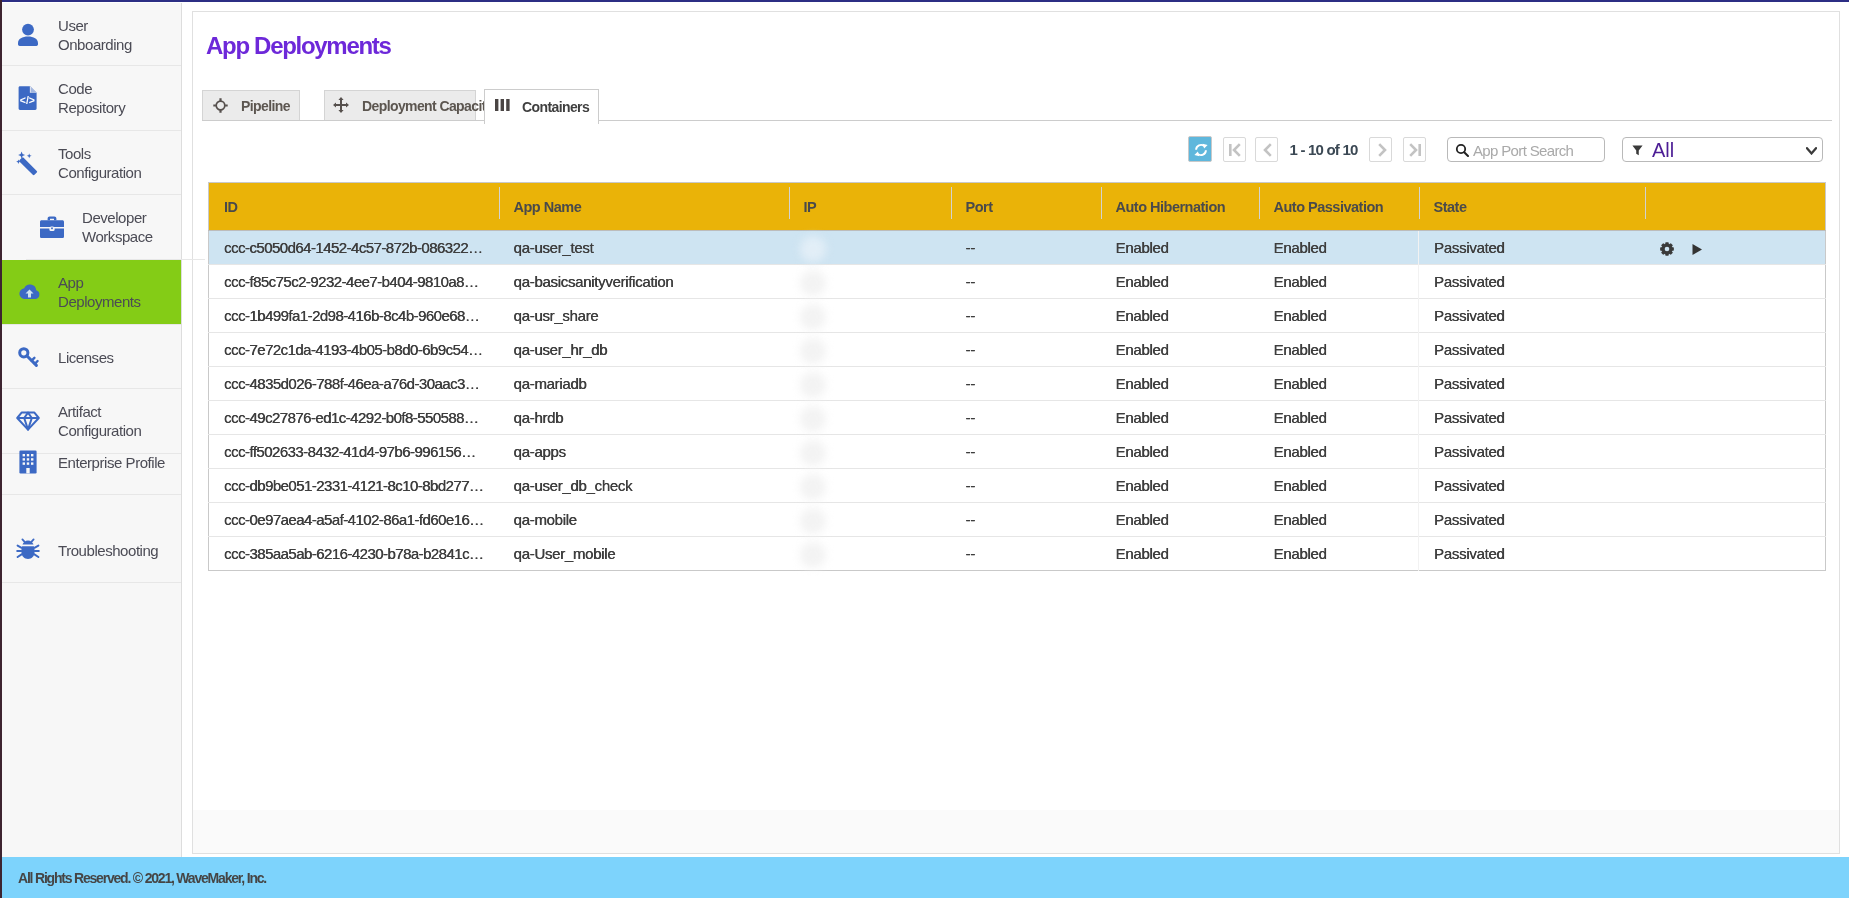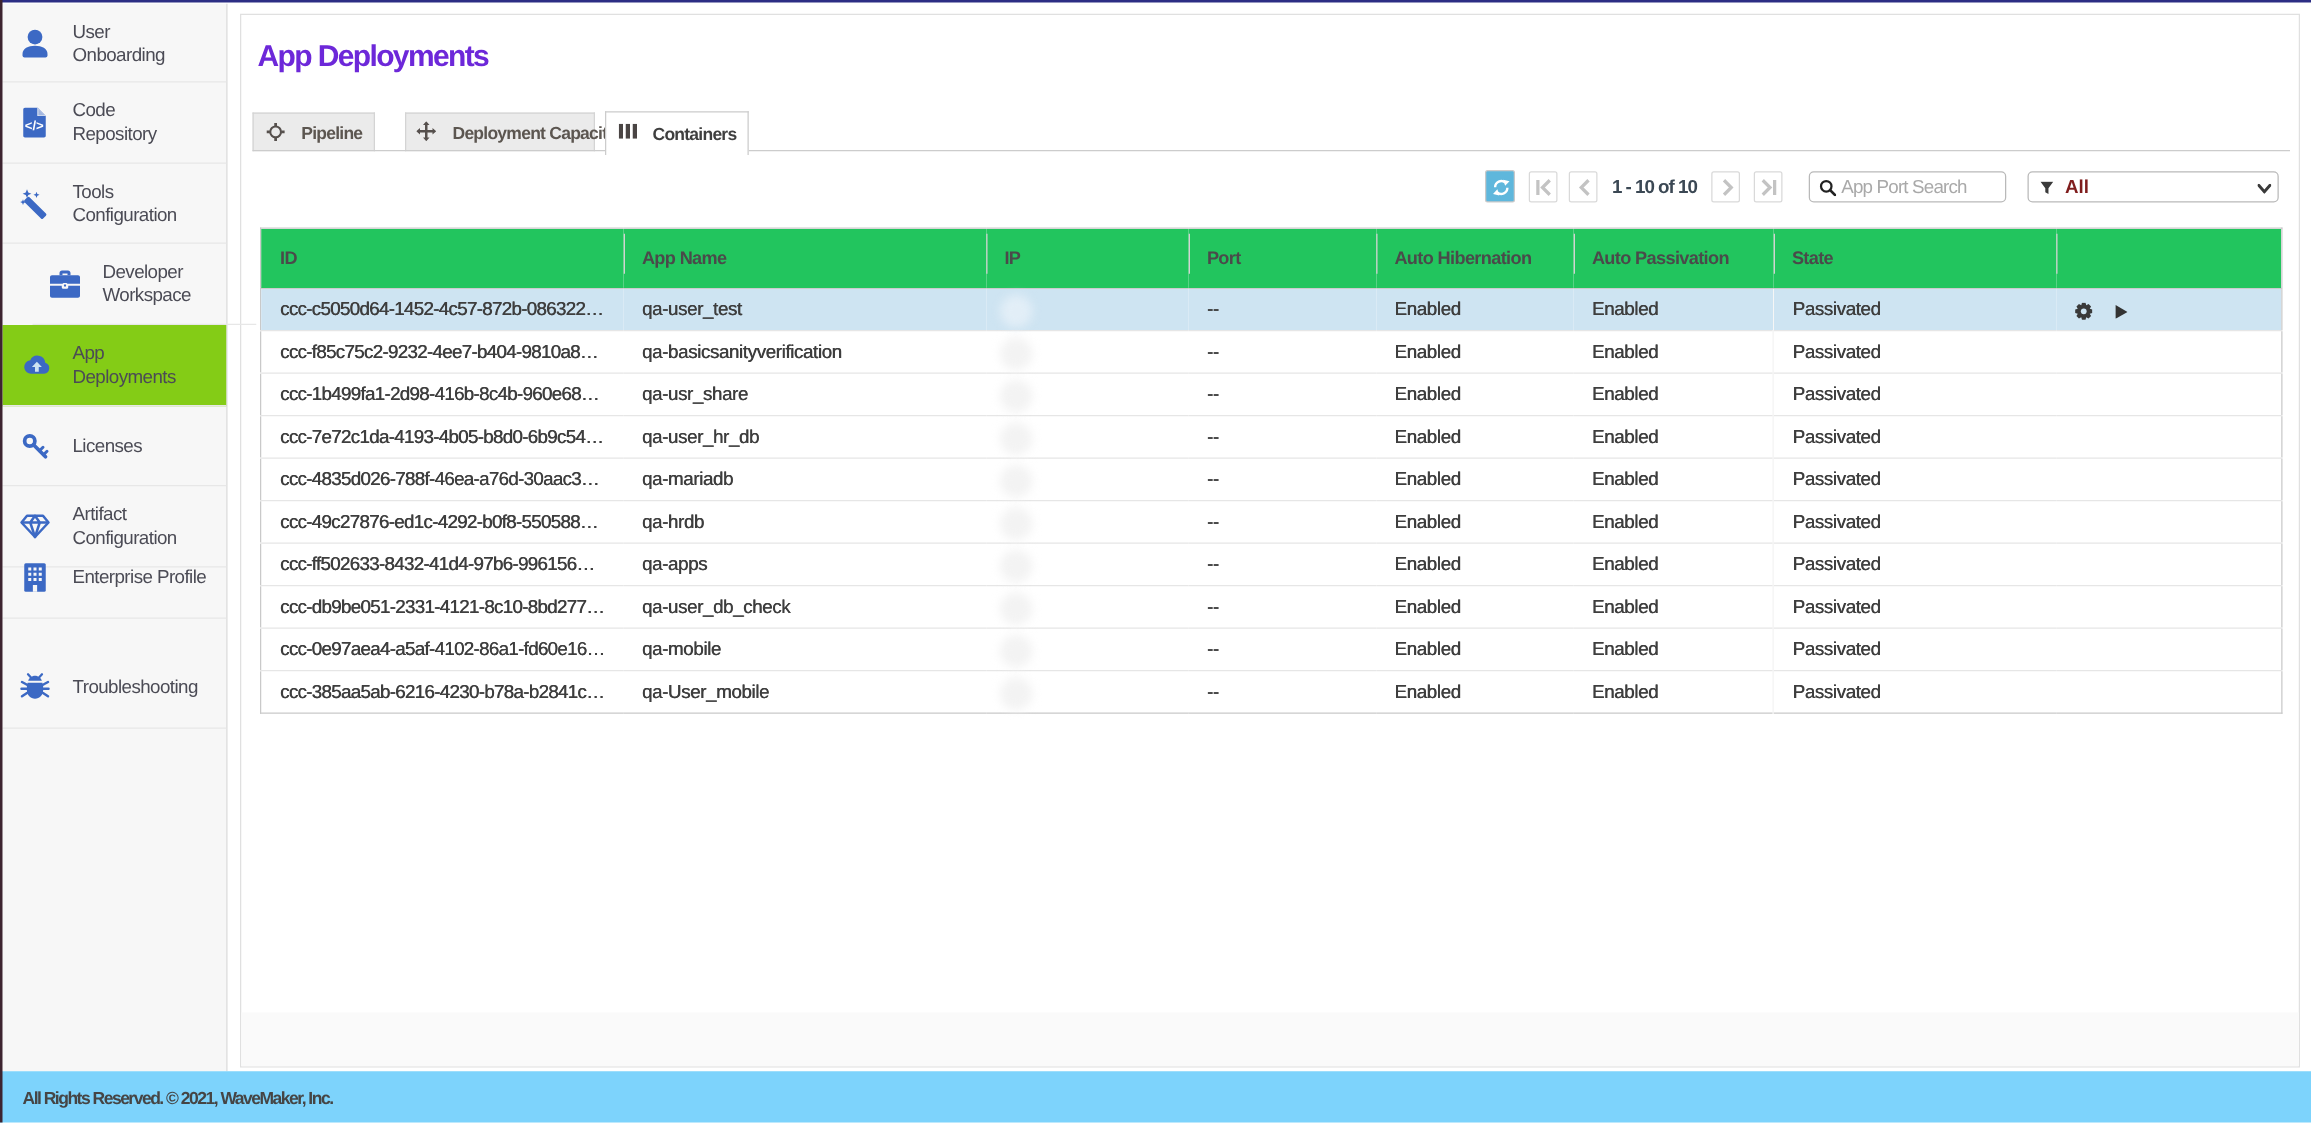--- a/index.html
+++ b/index.html
@@ -44,26 +44,26 @@
   background:#5fb7dc; border:1px solid #c9c9c9; border-radius:2px; z-index:3; }
 #pgtext { left:1278px; top:141px; width:91px; white-space:nowrap; text-align:center; font-size:15px; letter-spacing:-0.8px;
   font-weight:bold; color:#3b4854; z-index:3; }
 #searchbox { left:1447px; top:137px; width:158px; height:25px; background:#fff;
   border:1px solid #b9b9b9; border-radius:4px; z-index:3; }
 #searchbox .ph { position:absolute; left:25px; top:50%; transform:translateY(-50%);
   font-size:15px; letter-spacing:-0.65px; color:#a9a9a9; }
 #selectbox { left:1622px; top:137px; width:201px; height:25px; background:#fff;
   border:1px solid #b9b9b9; border-radius:4px; z-index:3; }
 #selectbox .val { position:absolute; left:29px; top:50%; transform:translateY(-50%);
-  font-size:15px; font-weight:bold; color:#7f1d1d; }
+  font-size:20px; font-weight:normal; color:#4c1d95; }
 
 
 #tbl { left:208px; top:182px; width:1617px; z-index:3;
   border-collapse:collapse; table-layout:fixed; }
-#tbl th { height:48px; background:#22c55e; border-bottom:1px solid #bcbcbc; text-align:left; vertical-align:middle;
+#tbl th { height:48px; background:#eab308; border-bottom:1px solid #bcbcbc; text-align:left; vertical-align:middle;
   font-size:14.5px; letter-spacing:-0.5px; font-weight:bold; color:#4a4a4a; padding:0 0 0 15px; position:relative; }
 #tbl th .vsep { position:absolute; left:0; top:4px; width:1px; height:32px; background:#d2d2d2; }
 #tbl td { position:relative; height:34px; font-size:15px; letter-spacing:-0.3px; color:#3e3e3e; text-shadow:0.35px 0 0 currentColor; padding:0 0 0 15px;
   vertical-align:middle; border-top:1px solid #e6e6e6; white-space:nowrap; overflow:hidden; }
 #tbl { border:1px solid #c9c9c9; }
 #tbl td:first-child { letter-spacing:-0.55px; }
 #tbl td:nth-child(7), #tbl th:nth-child(7) { }
 #tbl td.statecol { border-left:1px solid rgba(0,0,0,0.05); }
 #tbl tr.sel td { background:#cee4f2; }
 .blob { position:absolute; width:26px; height:26px; border-radius:50%;

